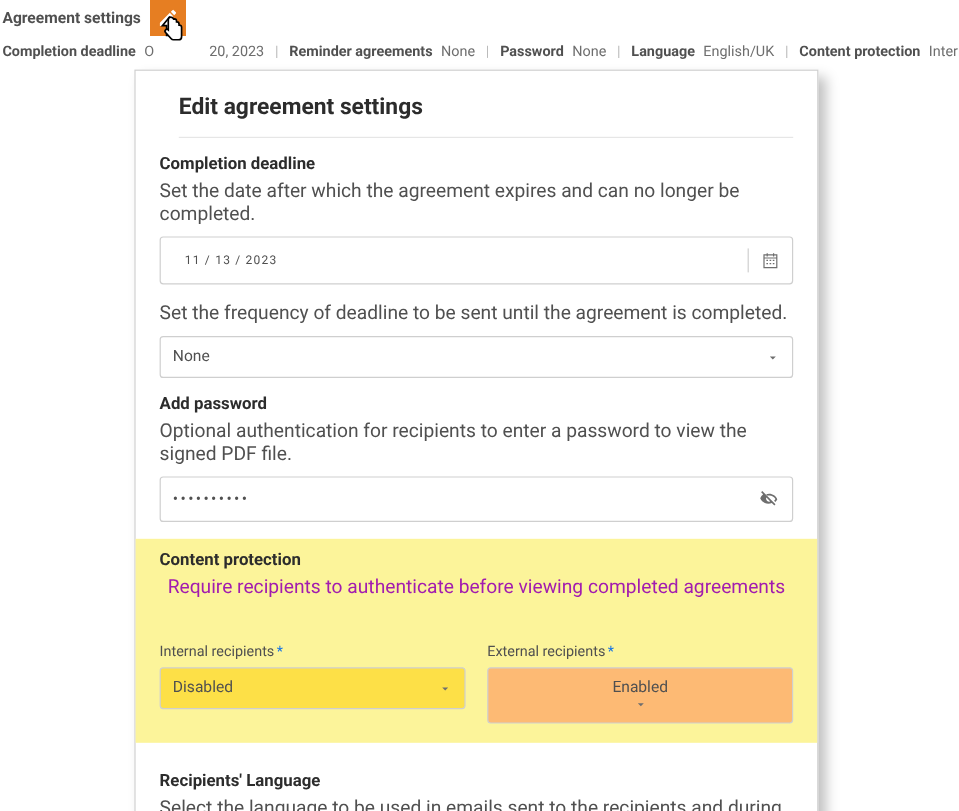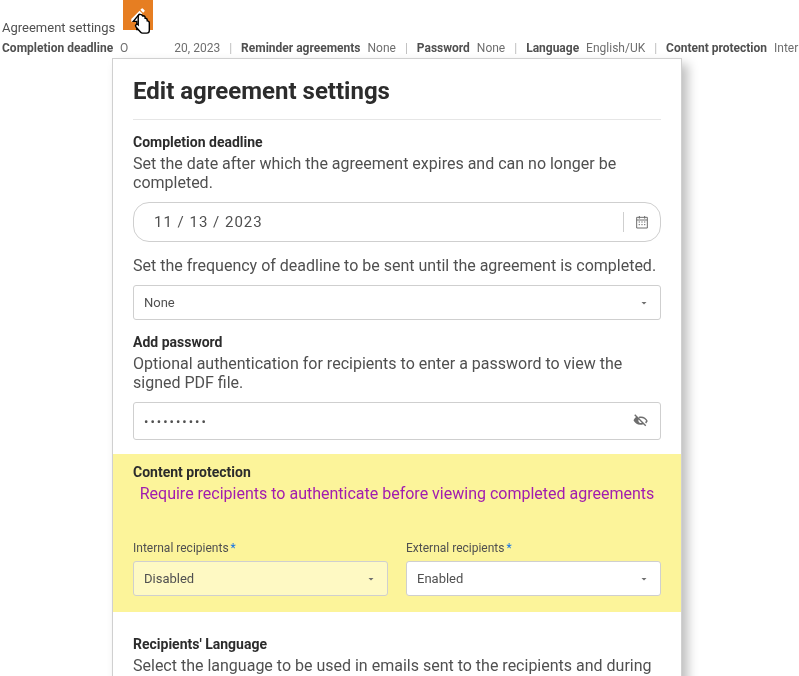--- a/index.html
+++ b/index.html
@@ -6,25 +6,25 @@
     body {
       font-family: -apple-system, BlinkMacSystemFont, "Segoe UI", Roboto, Arial, sans-serif;
       font-size: 13px;
       color: #2c2c2c;
       background: #fff;
       width: 799px;
       height: 676px;
       position: relative;
     }
     .top-label {
-      font-weight: 400;
+      font-weight: 700;
       font-size: 13px;
       color: #505050;
       display: inline-block;
-      padding: 20px 0 0 2px;
+      padding: 8px 0 0 2px;
     }
     .edit-btn {
       display: inline-block;
       width: 30px;
       height: 30px;
       background: #e67e22;
       vertical-align: top;
       margin-left: 4px;
       text-align: center;
       line-height: 30px;
@@ -49,26 +49,27 @@
       position: absolute;
       top: 58px;
       left: 112px;
       width: 570px;
       background: #fff;
       border: 1px solid #d0d0d0;
       box-shadow: 6px 6px 10px rgba(0,0,0,0.25);
       padding: 18px 20px 20px 20px;
     }
     .modal-title {
-      font-size: 24px;
+      font-size: 19px;
       font-weight: 700;
       color: #2c2c2c;
       padding-bottom: 14px;
       border-bottom: 1px solid #e6e6e6;
       margin-bottom: 14px;
+      margin-left: 16px;
     }
     .section { margin-bottom: 14px; }
     .section-title {
       font-size: 14px;
       font-weight: 700;
       color: #2c2c2c;
       margin-bottom: 4px;
     }
     .section-desc {
       font-size: 16px;
@@ -81,21 +82,21 @@
       border-radius: 3px;
       padding: 9px 10px;
       font-size: 13px;
       color: #505050;
       background: #fff;
       display: flex;
       align-items: center;
       justify-content: space-between;
       position: relative;
     }
-    .date-field { padding-left: 20px; letter-spacing: 1px; font-size: 15px; border-radius: 16px; }
+    .date-field { padding-left: 20px; letter-spacing: 1px; font-size: 10px; }
     .date-cal {
       border-left: 1px solid #cfcfcf;
       padding-left: 10px;
       height: 20px;
       display: flex; align-items: center;
     }
     .select-field { cursor: pointer; }
     .chev {
       width: 12px; height: 12px;
     }
@@ -214,32 +215,32 @@
   </div>
 
   <div class="section highlight">
     <div class="section-title">Content protection</div>
     <div class="section-desc">Require recipients to authenticate before viewing completed agreements</div>
     <div class="two-col">
       <div class="col">
         <div class="sub-label">
           <span>Internal recipients</span><span class="req-star">*</span>
         </div>
-        <div class="field select-field" style="background:#fef9c3;">
+        <div class="field select-field" style="background:#fde047;">
           <span>Disabled</span>
           <svg class="chev" viewBox="0 0 24 24">
               <path fill="#6e6e6e" d="M7 10l5 5 5-5z"></path>
             </svg>
         </div>
       </div>
       <div class="col">
         <div class="sub-label">
           <span>External recipients</span><span class="req-star">*</span>
         </div>
-        <div class="field select-field" style="background:#ffffff;">
+        <div class="field select-field" style="background:#fdba74;flex-direction:column;">
           <span>Enabled</span>
           <svg class="chev" viewBox="0 0 24 24">
               <path fill="#6e6e6e" d="M7 10l5 5 5-5z"></path>
             </svg>
         </div>
       </div>
     </div>
   </div>
 
   <div class="section" style="margin-top:24px;">

